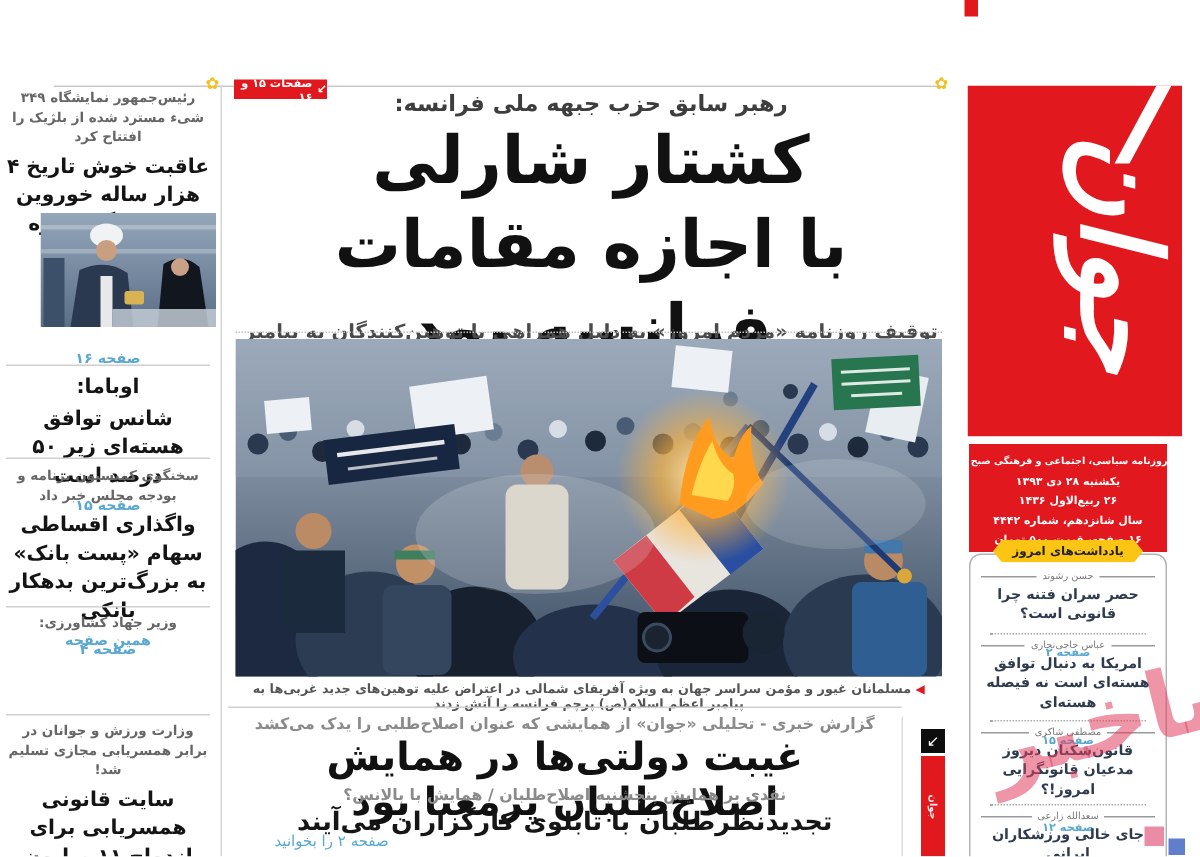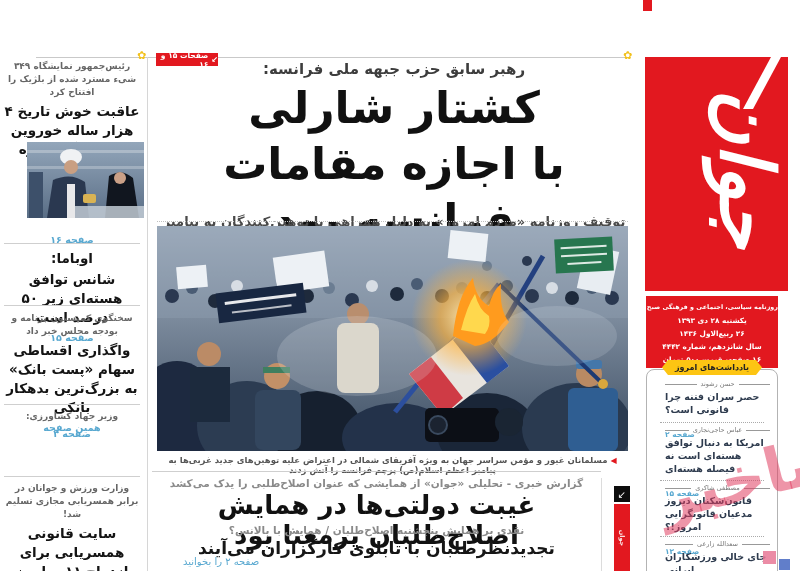--- a/index.html
+++ b/index.html
@@ -20,21 +20,21 @@
   .info-box{left:646px;top:296px;width:132px;height:72px;background:#e2181f;color:#fff;
         text-align:center;font-weight:bold;font-size:7.3px;line-height:13px;padding-top:5px;box-sizing:border-box;}
   .info-line{white-space:nowrap;overflow:hidden;}
   .info-line:first-child{font-size:6.4px;}
   
   .notes{left:646px;top:360px;width:132px;height:240px;}
   .notes .frame{position:absolute;left:0;right:0;top:9px;bottom:-8px;border:1px solid #b3b3b3;border-radius:8px;background:#fff;}
   .notes .ribbon{position:absolute;left:16px;right:16px;top:0;height:15px;background:#fdc513;
         clip-path:polygon(6% 0,94% 0,100% 50%,94% 100%,6% 100%,0 50%);
         display:flex;align-items:center;justify-content:center;font-size:8px;font-weight:bold;color:#222;z-index:2;}
-  .note-item{position:absolute;left:19px;right:8px;text-align:left;}
+  .note-item{position:absolute;left:8px;right:8px;text-align:center;}
   .note-author{display:flex;align-items:center;gap:4px;color:#777;font-size:6.5px;white-space:nowrap;justify-content:center;}
   .note-author:before,.note-author:after{content:"";flex:1;border-top:1px solid #999;}
   .note-title{margin-top:2px;font-size:9.5px;font-weight:bold;color:#2e3b4e;line-height:13px;}
   .note-page{margin-top:14px;font-size:7.5px;font-weight:bold;color:#58a8d0;}
   .note-div{position:absolute;left:14px;right:14px;border-top:1px dotted #aaa;}
   
   .sb{left:4px;width:136px;text-align:center;}
   .sb-kicker{font-size:9px;font-weight:bold;color:#666;line-height:13px;}
   .sb-kicker.strong{font-size:13.5px;color:#141414;line-height:18px;}
   .sb-title{font-size:13.5px;font-weight:bold;color:#141414;line-height:19px;margin-top:3px;}

